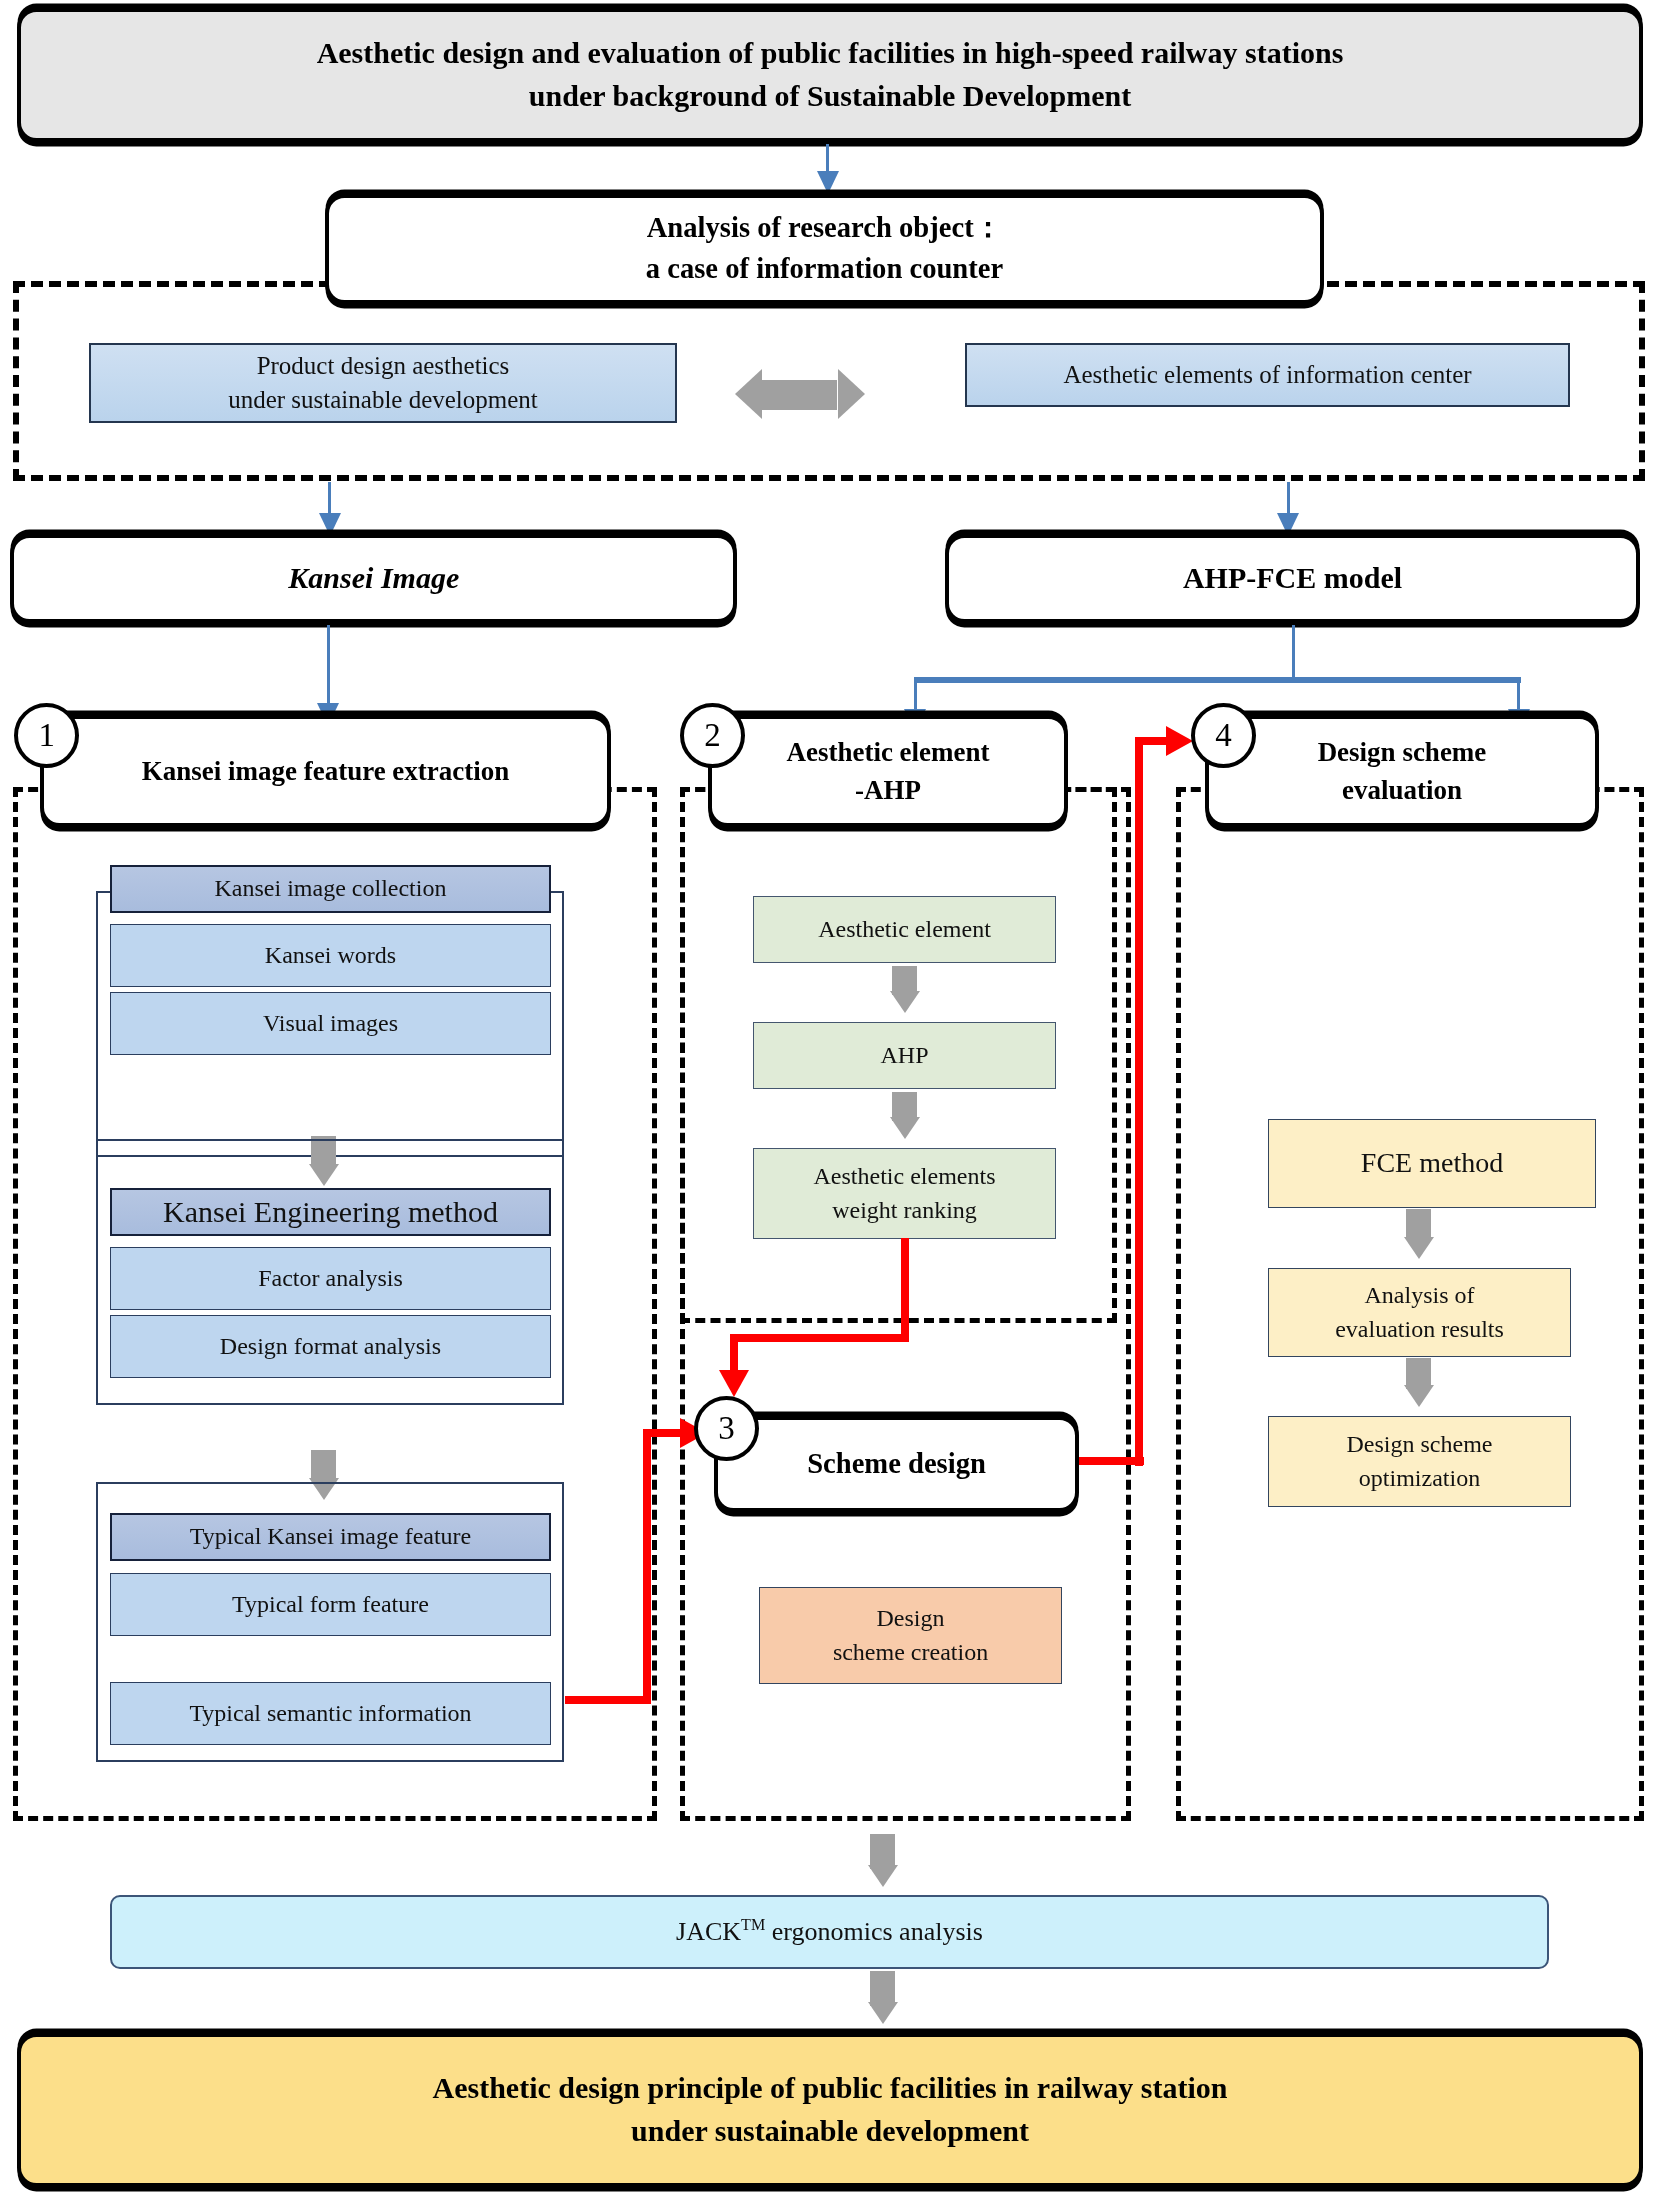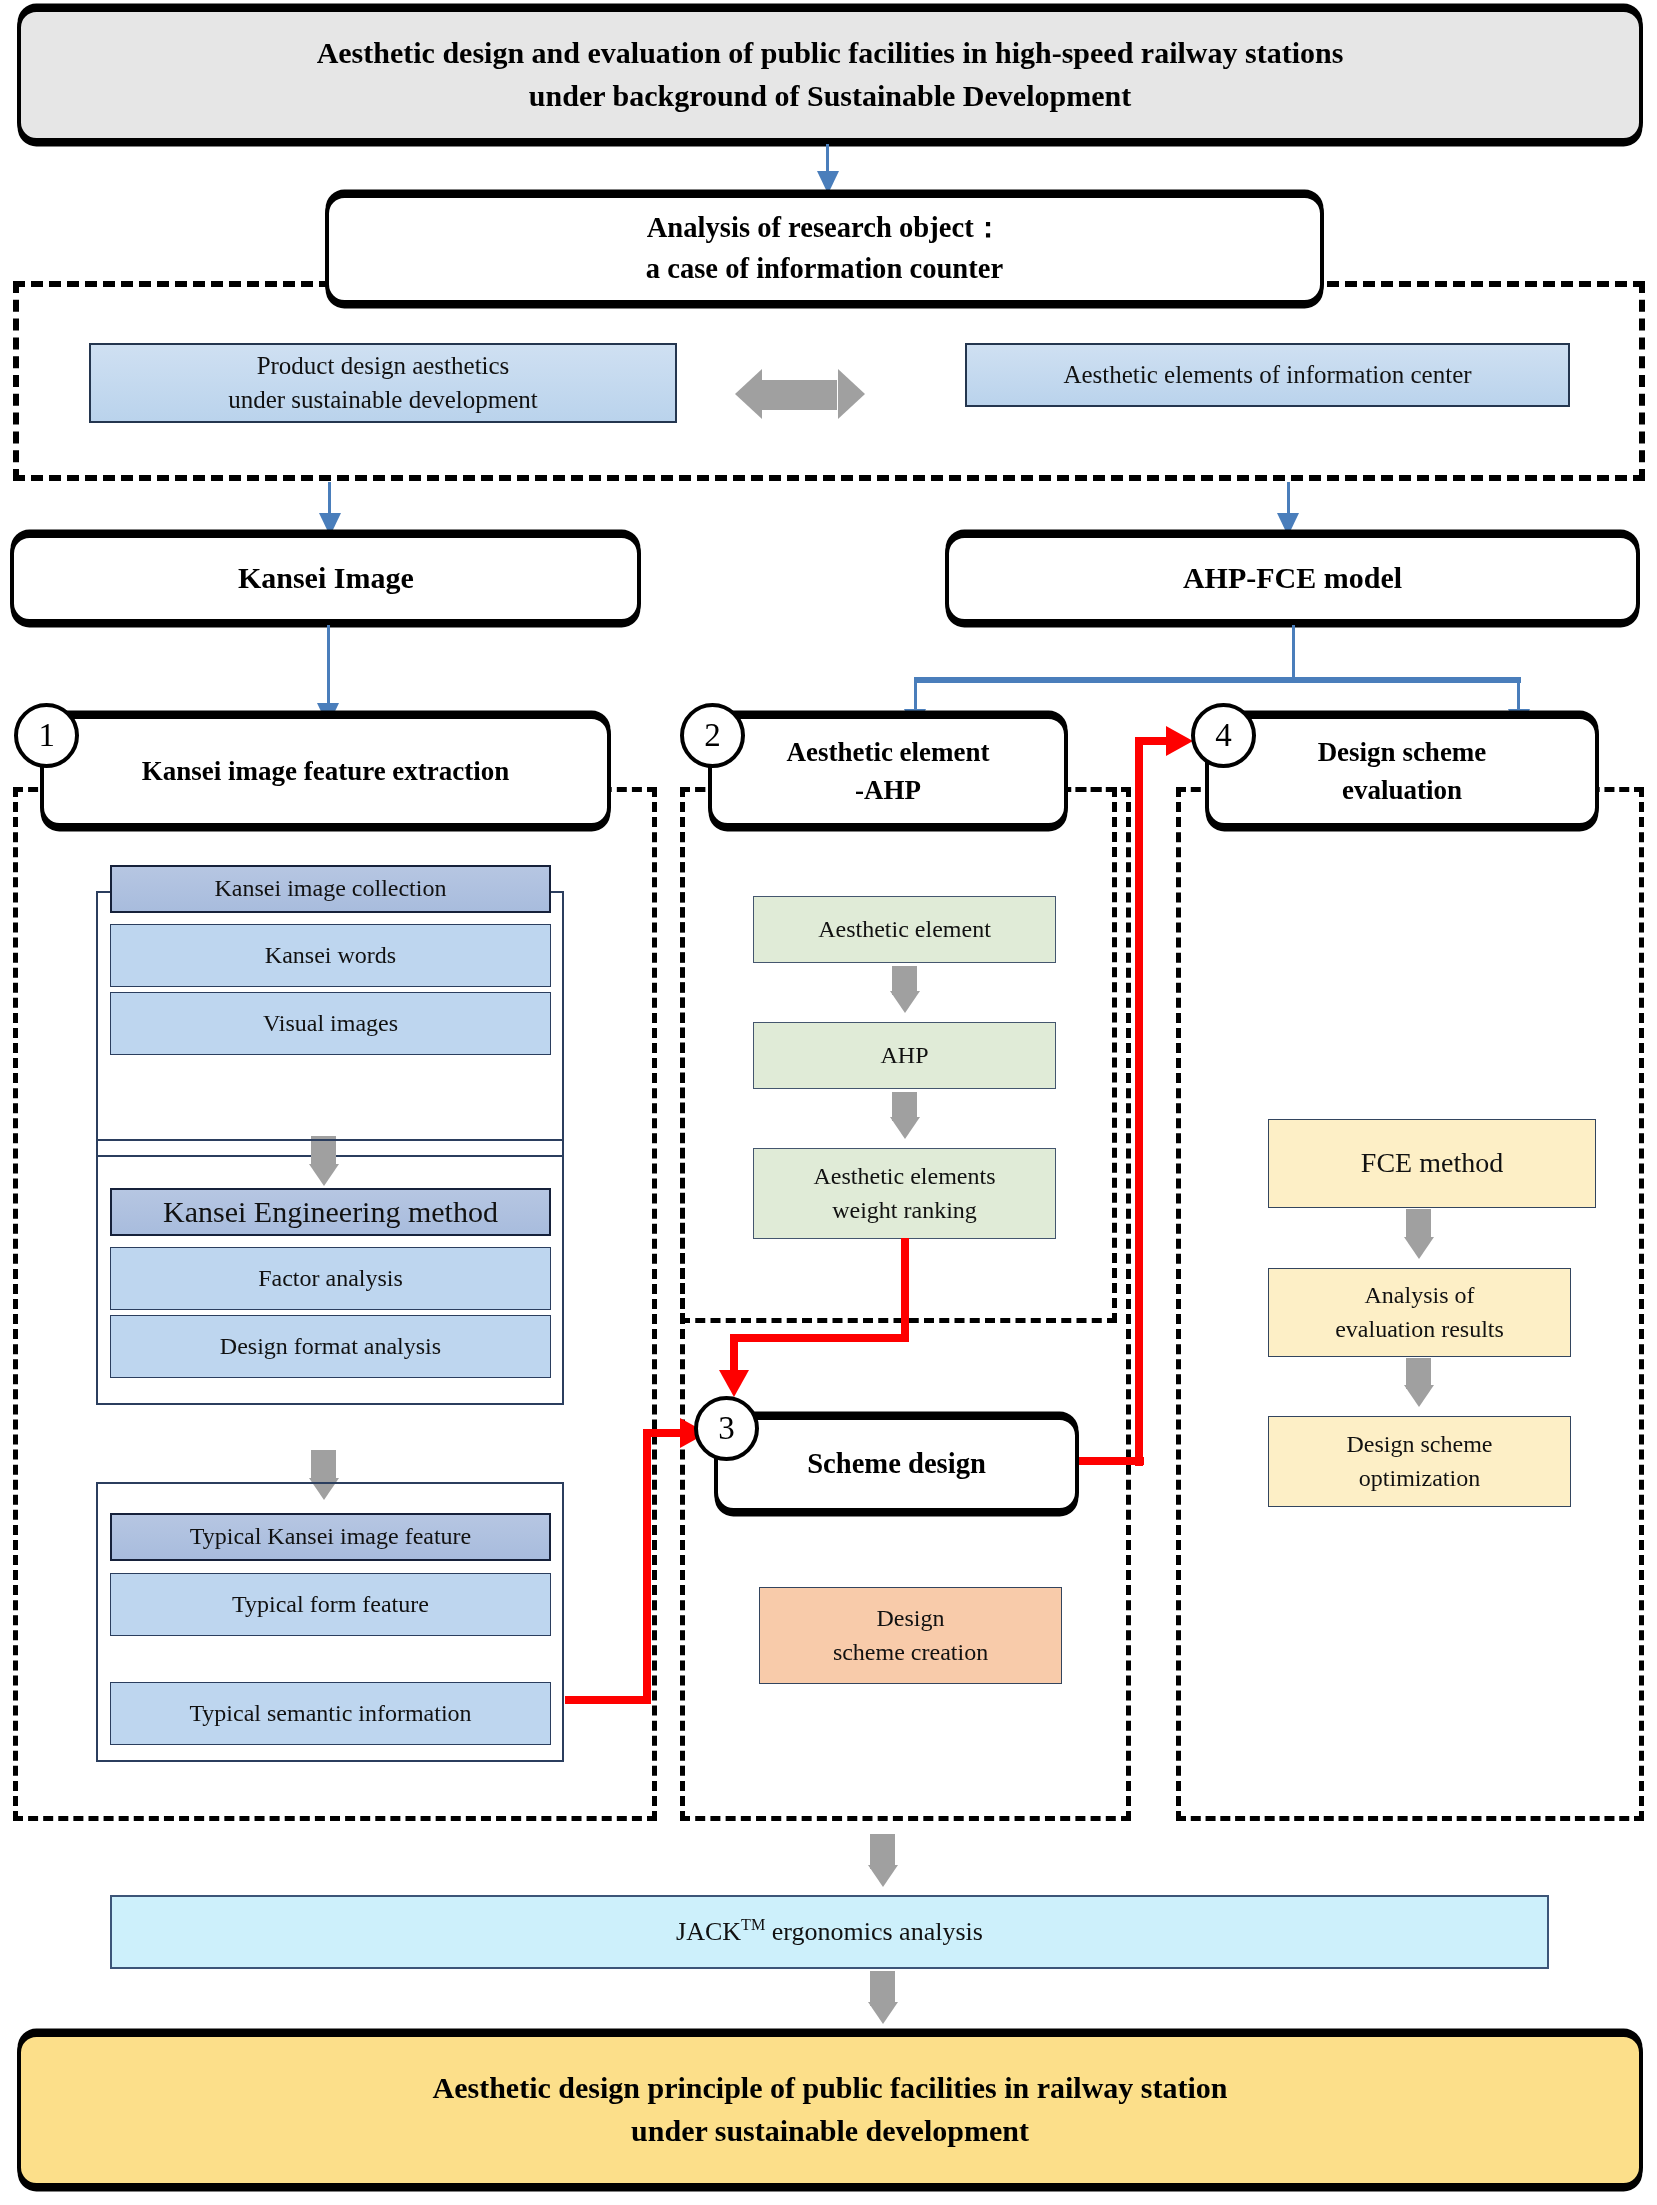--- a/index.html
+++ b/index.html
@@ -110,21 +110,21 @@
   <div class="rect blue-pale" style="left:965px;top:343px;width:605px;height:64px;font-size:25px;">
     <span>Aesthetic elements of information center</span>
   </div>
 
   <div class="vline" style="left:328px;top:482px;width:3.4px;height:38px;"></div>
   <div class="varrow" style="left:319px;top:513px;"></div>
 
   <div class="vline" style="left:1287px;top:482px;width:3.4px;height:38px;"></div>
   <div class="varrow" style="left:1277px;top:513px;"></div>
 
-  <div class="term" style="left:10.3px;top:534px;width:631px;height:89px;font-size:30px;">
+  <div class="term" style="left:10.3px;top:534px;width:727px;height:89px;font-size:30px;font-style:italic;">
     <span>Kansei Image</span>
   </div>
 
   <div class="term" style="left:945px;top:534px;width:695px;height:89px;font-size:30px;">
     <span>AHP-FCE model</span>
   </div>
 
   <div class="vline" style="left:327px;top:625px;width:3.4px;height:86px;"></div>
   <div class="varrow" style="left:317px;top:703px;"></div>
 
@@ -272,21 +272,21 @@
   <div class="rarrow-right" style="left:680px;top:1418px;"></div>
 
   <div class="rline" style="left:1074px;top:1457px;width:70px;height:8px;"></div>
   <div class="rline" style="left:1135px;top:737px;width:8px;height:729px;"></div>
   <div class="rline" style="left:1135px;top:737px;width:47px;height:8px;"></div>
   <div class="rarrow-right" style="left:1166px;top:726px;"></div>
 
   <div class="gvline" style="left:870px;top:1834px;width:25px;height:35px;"></div>
   <div class="garrow" style="left:868px;top:1865px;"></div>
 
-  <div class="rect cyan" style="left:110px;top:1895px;width:1439px;height:74px;font-size:26px;">
+  <div class="rect cyan" style="left:110px;top:1895px;width:1439px;height:74px;font-size:26px;border-radius:10px;">
     <span><span>JACK</span><span class="sup">TM</span><span> ergonomics analysis</span></span>
   </div>
 
   <div class="gvline" style="left:870px;top:1971px;width:25px;height:35px;"></div>
   <div class="garrow" style="left:868px;top:2002px;"></div>
 
   <div class="term gold" style="left:17px;top:2033px;width:1626px;height:154px;font-size:30px;">
     <div>
       <div>Aesthetic design principle of public facilities in railway station</div>
       <div>under sustainable development</div>

